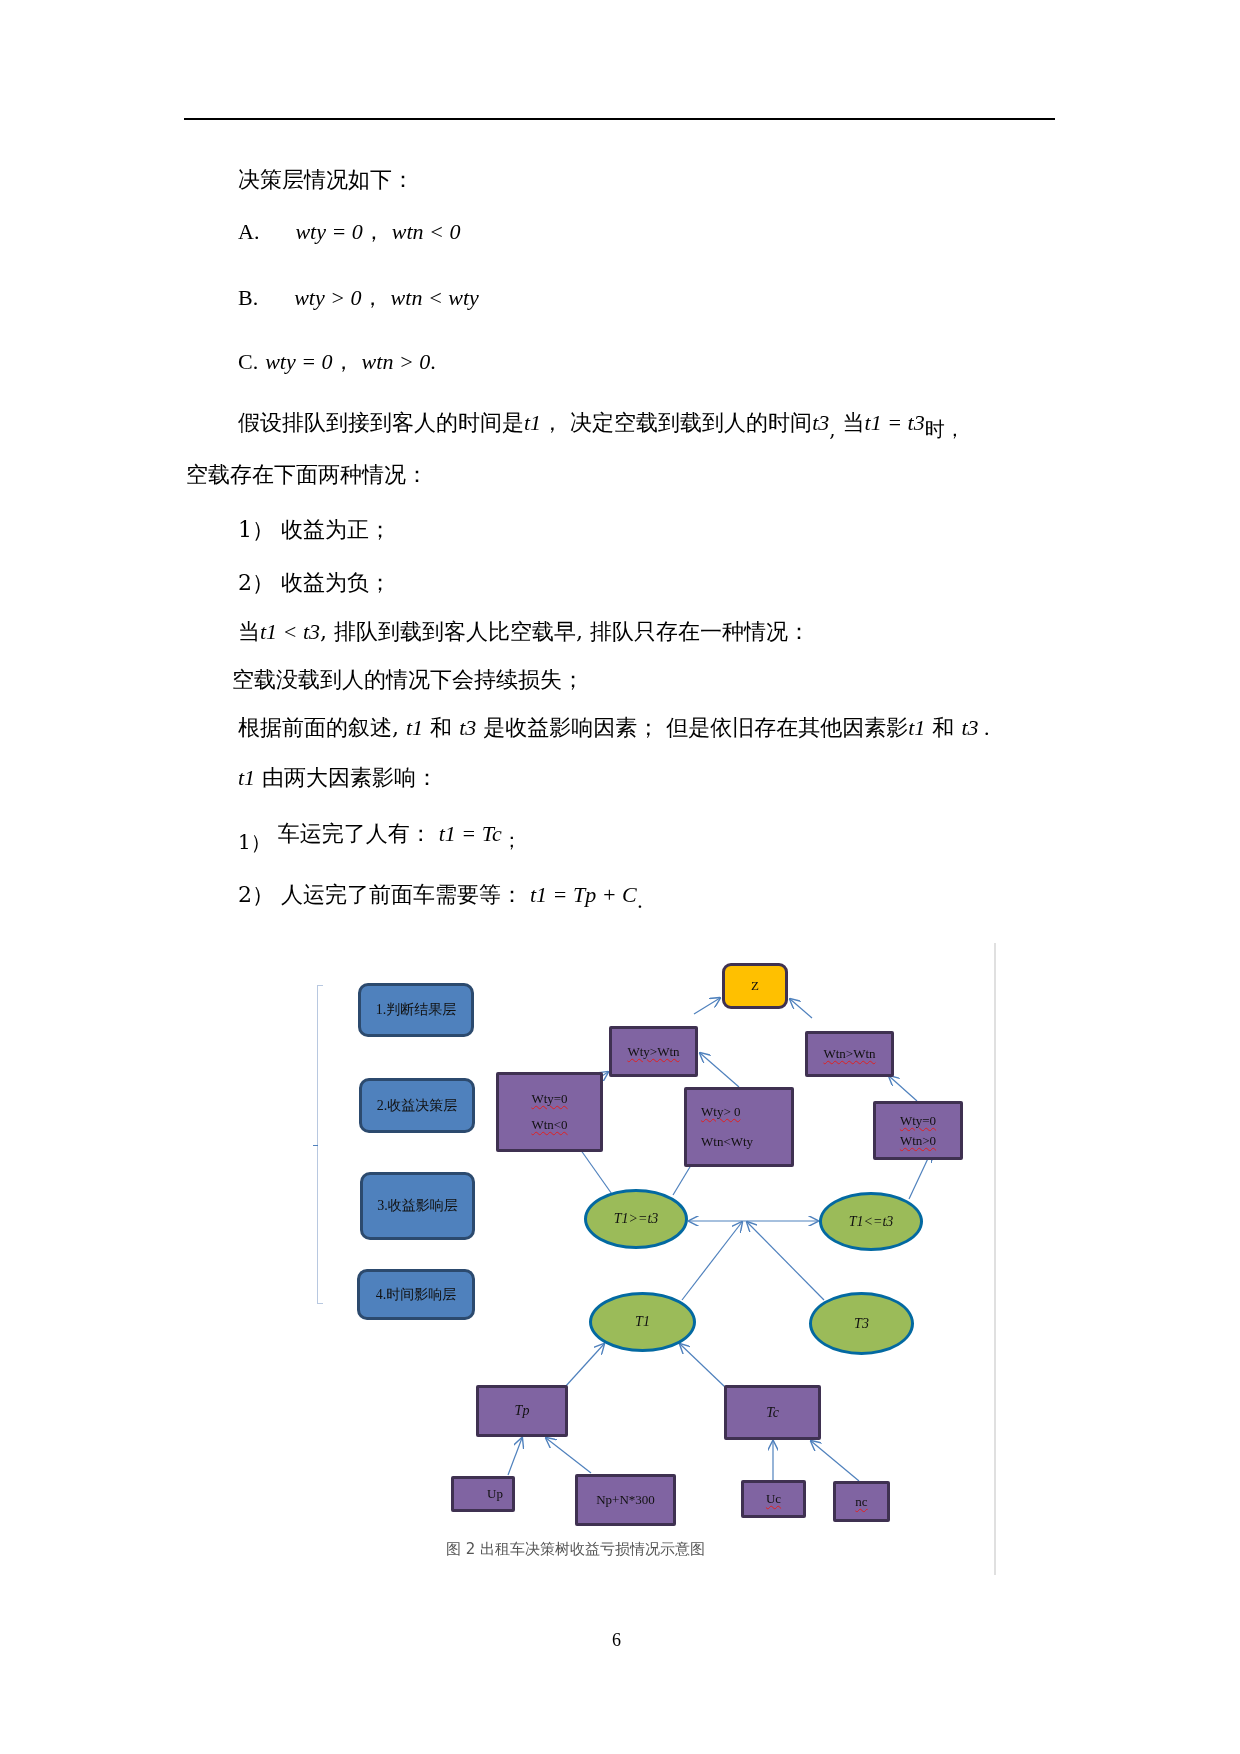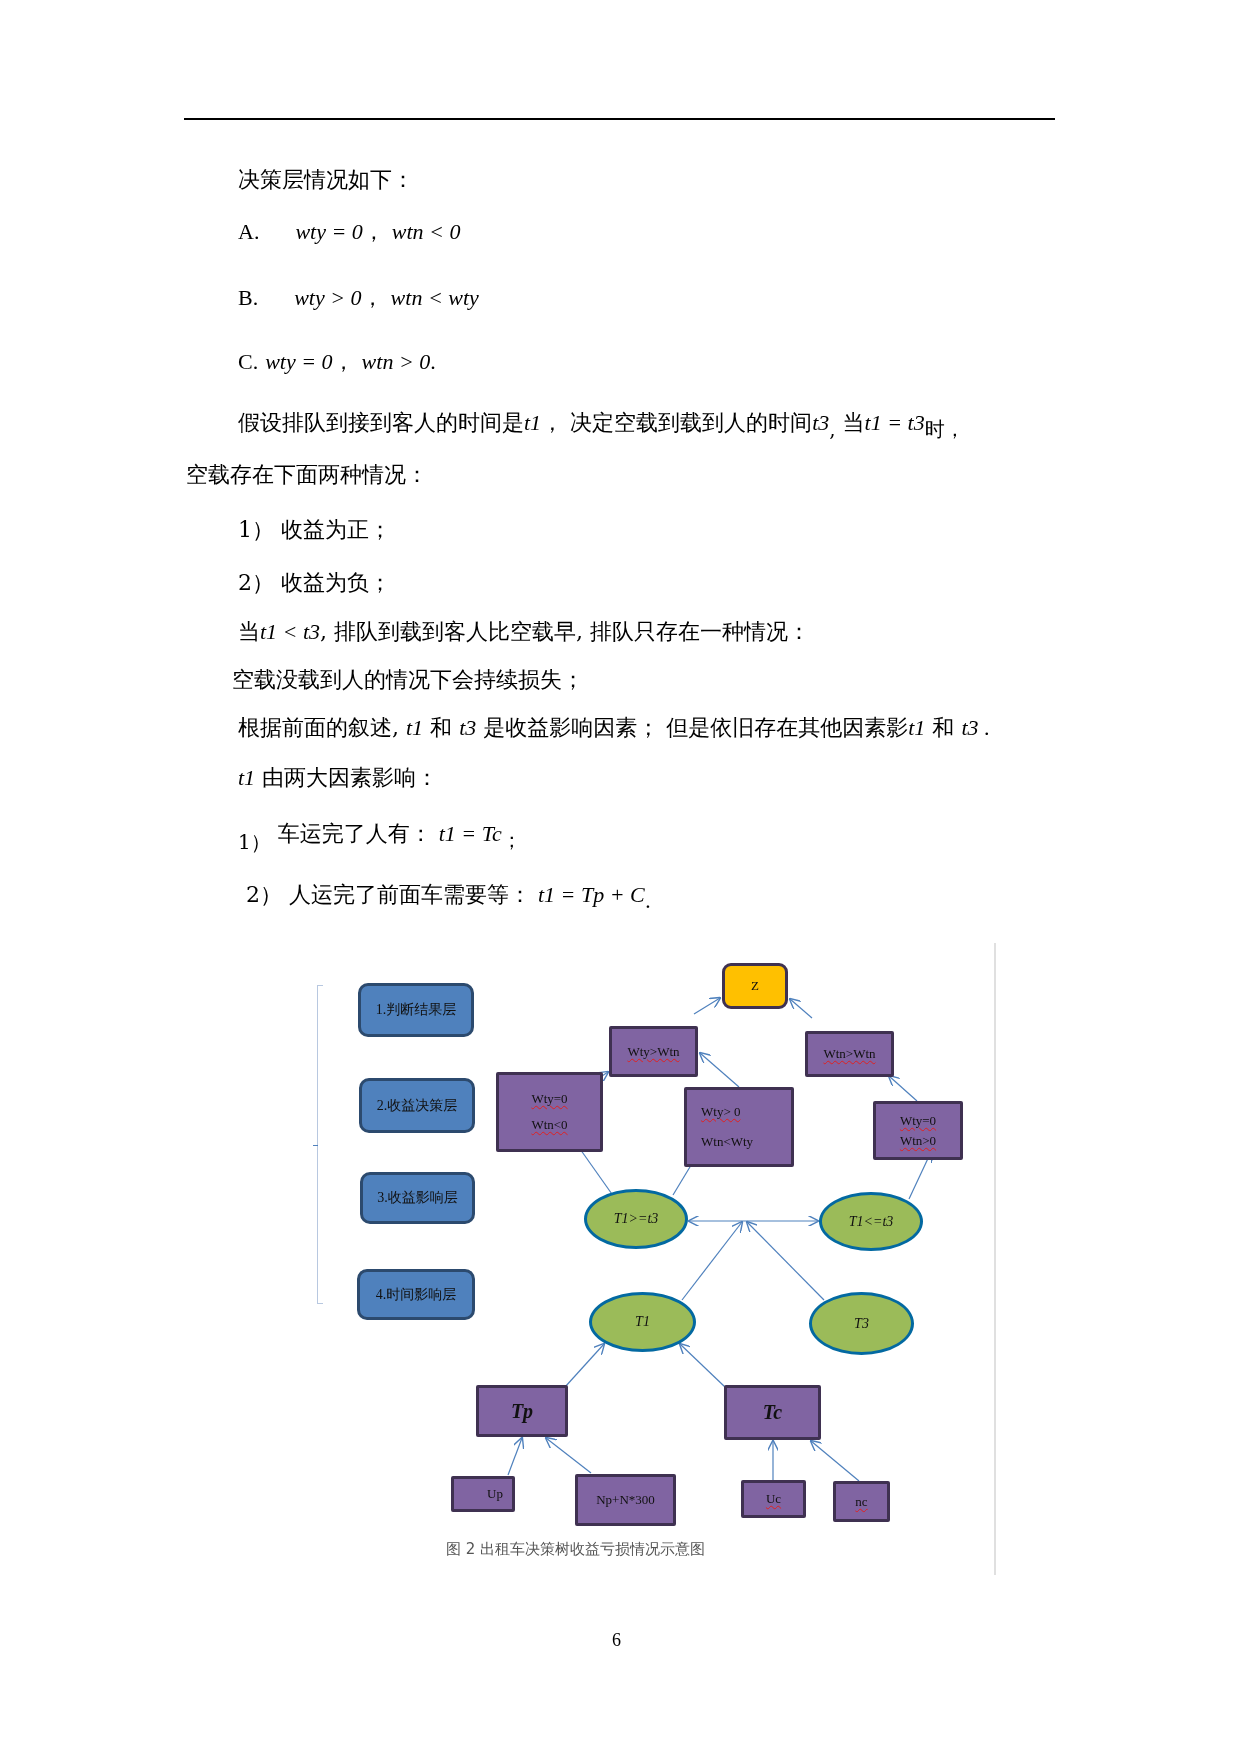--- a/index.html
+++ b/index.html
@@ -15,21 +15,21 @@
 
   
   .diagram { position: absolute; left: 0; top: 0; width: 1240px; height: 1754px; pointer-events: none; }
   .node { position: absolute; box-sizing: border-box; display: flex; flex-direction: column;
           align-items: center; justify-content: center; font-family: "Liberation Serif", serif;
           font-size: 13px; color: #111; pointer-events: auto; }
   .layer { background: #4f81bd; border: 3px solid #2c4a6e; border-radius: 10px; font-size: 14px; align-items: center; }
   .purple { background: #8064a2; border: 3px solid #3f3151; border-radius: 2px; }
   .gold { background: #ffc000; border: 3px solid #3f3151; border-radius: 9px; }
   .green { background: #9bbb59; border: 3px solid #0369a1; border-radius: 50%; font-style: italic; font-size: 14px; }
-  .it { font-style: italic; font-size: 20px; font-weight: bold; }
+  .it { font-style: italic; font-size: 14px; }
   .uw { text-decoration: underline wavy #e02020; text-decoration-thickness: 1px; text-underline-offset: 2px; }
   .caption { position: absolute; left: 446px; top: 1540px; font-family: "DejaVu Sans", sans-serif;
              font-size: 15px; color: #555; white-space: nowrap; }
   .vline { position: absolute; left: 994px; top: 943px; width: 2px; height: 632px; background: #e0e0e0; }
   .bracket { position: absolute; left: 317px; top: 985px; width: 5px; height: 317px;
              border-left: 1px solid #b8c8e0; border-top: 1px solid #b8c8e0; border-bottom: 1px solid #b8c8e0; }
   .bracket-tick { position: absolute; left: 313px; top: 1145px; width: 5px; height: 1px; background: #4f81bd; }
 </style>
 </head>
 <body>
@@ -91,21 +91,21 @@
 <div class="line" style="left:238px; top:764px;">
   <span class="m">t1</span><span> 由两大因素影响：</span>
 </div>
 
 <div class="line" style="left:238px; top:820px;">
   <span class="small" style="vertical-align:-8px">1）</span>
   <span>车运完了人有：</span>
   <span class="m">t1 = Tc</span><span class="sub">；</span>
 </div>
 
-<div class="line" style="left:238px; top:881px;margin-left:8px;">
+<div class="line" style="left:238px; top:881px;">
   <span>2）</span>
   <span>人运完了前面车需要等：</span>
   <span class="m">t1 = Tp + C</span><span class="sub">.</span>
 </div>
 
 <div class="vline"></div>
 <div class="bracket"></div>
 <div class="bracket-tick"></div>
 
 <svg class="diagram" viewBox="0 0 1240 1754" width="1240" height="1754">
@@ -144,21 +144,21 @@
     <line x1="859" y1="1481" x2="811" y2="1441" marker-end="url(#ah)"></line>
   </g>
 </svg>
 
 <div class="node layer" style="left:358px; top:983px; width:116px; height:54px;">
   <span>1.判断结果层</span>
 </div>
 <div class="node layer" style="left:359px; top:1078px; width:116px; height:55px;">
   <span>2.收益决策层</span>
 </div>
-<div class="node layer" style="left:360px; top:1172px; width:115px; height:52px;">
+<div class="node layer" style="left:360px; top:1172px; width:115px; height:68px;">
   <span>3.收益影响层</span>
 </div>
 <div class="node layer" style="left:357px; top:1269px; width:118px; height:51px;">
   <span>4.时间影响层</span>
 </div>
 
 <div class="node gold" style="left:722px; top:963px; width:66px; height:46px;">
   <span>Z</span>
 </div>
 

